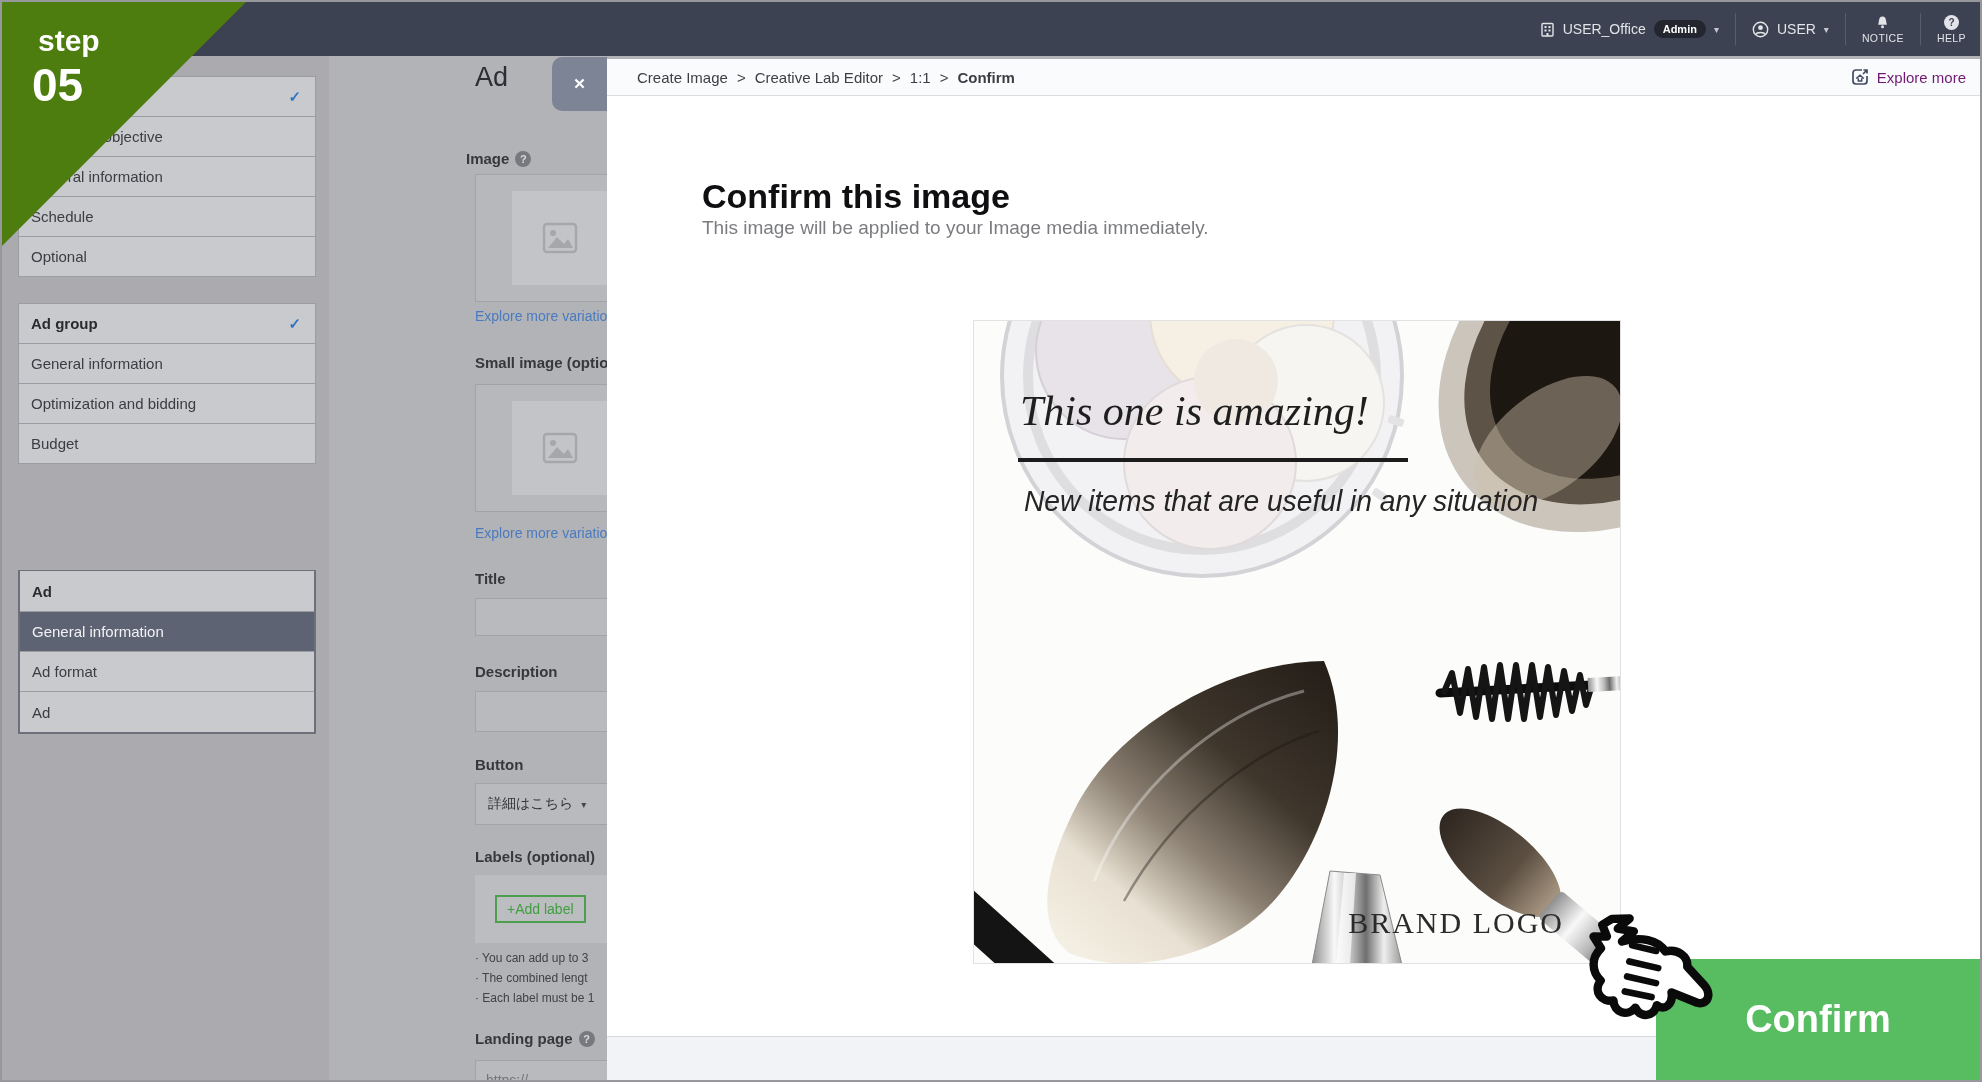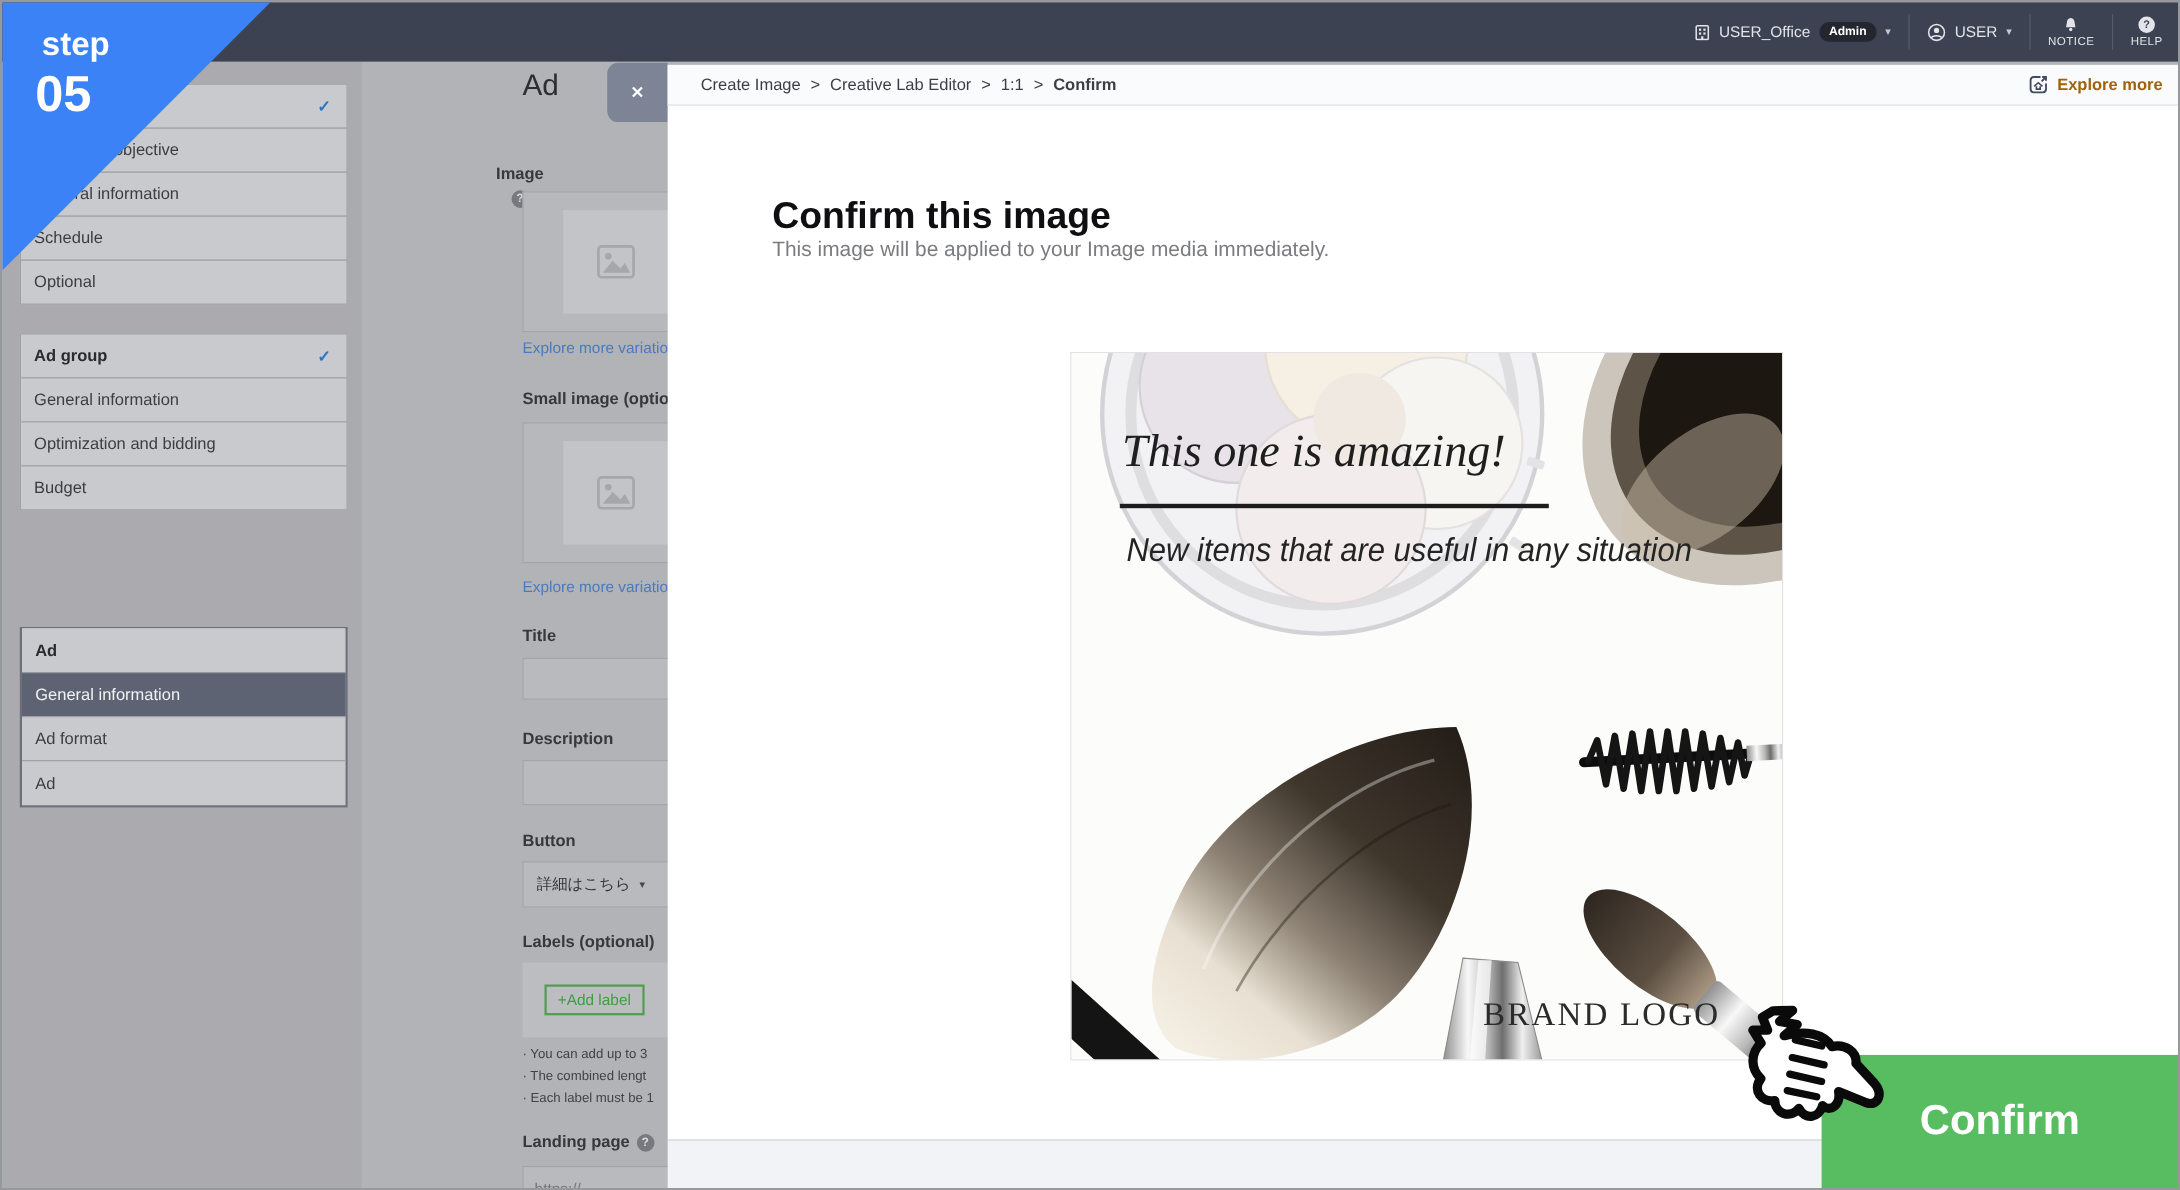--- a/index.html
+++ b/index.html
@@ -14,21 +14,21 @@
   .tb-sep { width:1px; height:32px; background:#585d6a; margin:0 16px; }
   .role-pill { background:#23262e; color:#fff; font-size:11px; font-weight:bold; padding:3px 9px; border-radius:10px; }
   .caret { font-size:10px; color:#c6c8cf; }
   .tb-stack { display:flex; flex-direction:column; align-items:center; gap:2px; color:#e2e4e9; }
   .tb-stack .lbl { font-size:10.5px; letter-spacing:.4px; }
   .q-circle { width:15px; height:15px; border-radius:50%; background:#e2e4e9; color:#3c4251;
               font-size:10px; font-weight:bold; display:flex; align-items:center; justify-content:center; }
 
   
   .step-tri { position:absolute; left:0; top:0; width:244px; height:244px; z-index:20;
-              clip-path:polygon(0 0, 100% 0, 0 100%); background:#3b82f6; color:#fff; }
+              clip-path:polygon(0 0, 100% 0, 0 100%); background:#4d7c0f; color:#fff; }
   .step-tri .l1 { position:absolute; left:36px; top:22px; font-size:30px; font-weight:bold; }
   .step-tri .l2 { position:absolute; left:30px; top:56px; font-size:46px; font-weight:bold; }
 
   
   .sidebar { position:absolute; left:0; top:54px; width:327px; bottom:0; background:#ababaf; z-index:4; }
   .side-sec { position:absolute; left:16px; width:298px; }
   .srow { position:relative; height:41px; background:#c9cacd; border:1px solid #9c9da2; margin-top:-1px;
           display:flex; align-items:center; padding:0 14px 0 12px; font-size:15px; color:#3b3d42; }
   .srow.hdr { font-weight:bold; color:#2a2b2f; }
   .srow.sel { background:#5d6372; color:#f2f2f4; }
@@ -60,22 +60,22 @@
                border-radius:10px 0 0 10px; z-index:6; display:flex; align-items:center; justify-content:center;
                color:#fff; font-size:15px; font-weight:bold; cursor:pointer; }
   .adform-title { font-size:27px; color:#2c2e33; }
 
   
   .modal { position:absolute; left:605px; top:57px; width:1375px; height:977px; background:#fff; z-index:10; }
   .crumbbar { position:absolute; left:0; top:0; width:100%; height:37px; background:#fafbfc;
               border-bottom:1px solid #dcdde0; display:flex; align-items:center; padding:0 16px 0 30px; }
   .crumb { display:flex; align-items:center; gap:9px; font-size:15px; color:#3c3e44; }
   .crumb .bold { font-weight:bold; }
-  .explore { margin-left:auto; display:flex; align-items:center; gap:7px; color:#a16207; font-size:15px;
-             font-weight:bold; cursor:pointer; }
+  .explore { margin-left:auto; display:flex; align-items:center; gap:7px; color:#701a75; font-size:15px;
+             font-weight:normal; cursor:pointer; }
   .m-heading { position:absolute; left:95px; top:118px; font-size:34px; font-weight:bold; color:#0f0f11; }
   .m-sub { position:absolute; left:95px; top:158px; font-size:19px; color:#7b7c80; }
 
   
   .preview { position:absolute; left:366px; top:261px; width:648px; height:644px; background:#fcfcfb;
              border:1px solid #e2e2e4; overflow:hidden; }
   .preview svg.scene { position:absolute; left:0; top:0; }
   .ad-headline { position:absolute; left:46px; top:66px; width:400px; font-family:"Liberation Serif", serif;
                  font-style:italic; font-size:42px; color:#1e1e1e; white-space:nowrap; }
   .ad-underline { position:absolute; left:44px; top:137px; width:390px; height:4px; background:#1c1c1c; }
@@ -187,21 +187,21 @@
       <div class="srow">
           <span>Ad</span>
         </div>
     </div>
   </div>
 
   <div class="midpanel"></div>
 
   <div class="mp adform-title" style="left:473px; top:60px;">Ad</div>
 
-  <div class="mp mp-label" style="left:449px; top:148px;flex-direction:column;">
+  <div class="mp mp-label" style="left:464px; top:148px;">
     <span>Image</span>
     <span class="help-dot">?</span>
   </div>
   <div class="mp ph-box" style="left:473px; top:172px; width:170px; height:128px;">
     <div class="ph-inner">
       <svg width="36" height="32" viewBox="0 0 36 32">
         <rect x="2" y="2" width="32" height="28" rx="3" fill="none" stroke="#a6a7ab" stroke-width="2.4"></rect>
         <circle cx="11" cy="11" r="3" fill="#a6a7ab"></circle>
         <path d="M6 26 L15 15 L22 22 L26 17 L31 26 Z" fill="#a6a7ab"></path>
       </svg>

